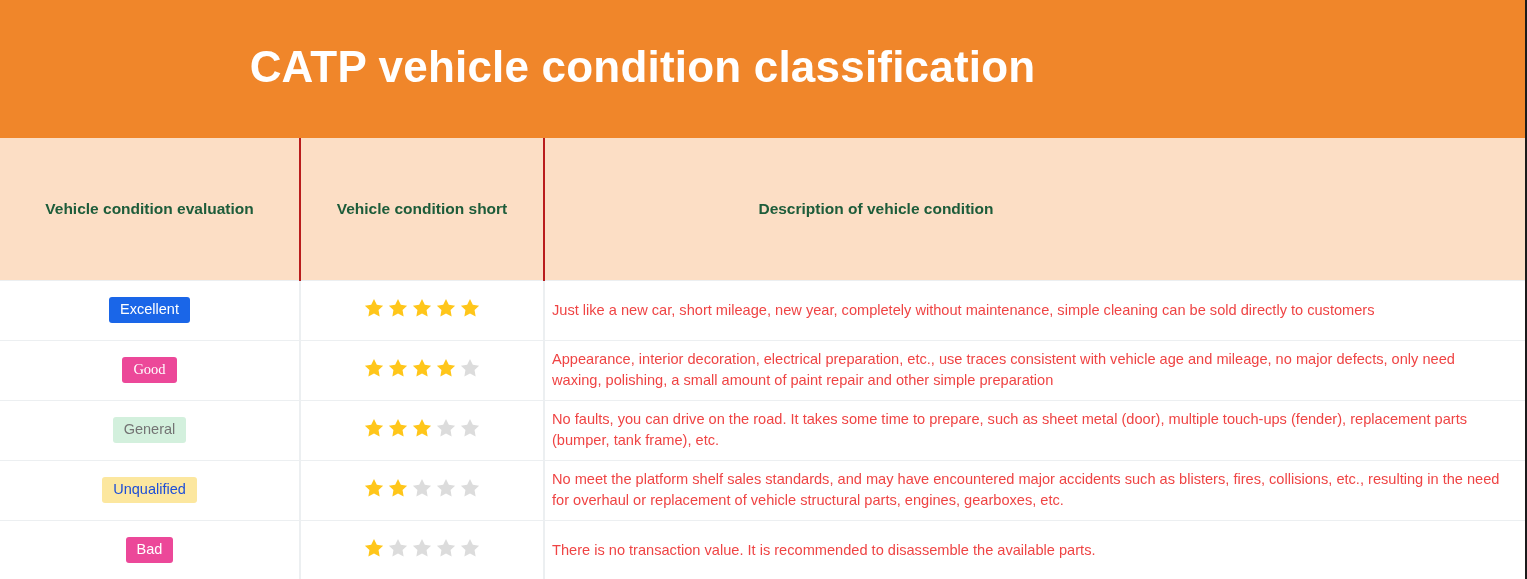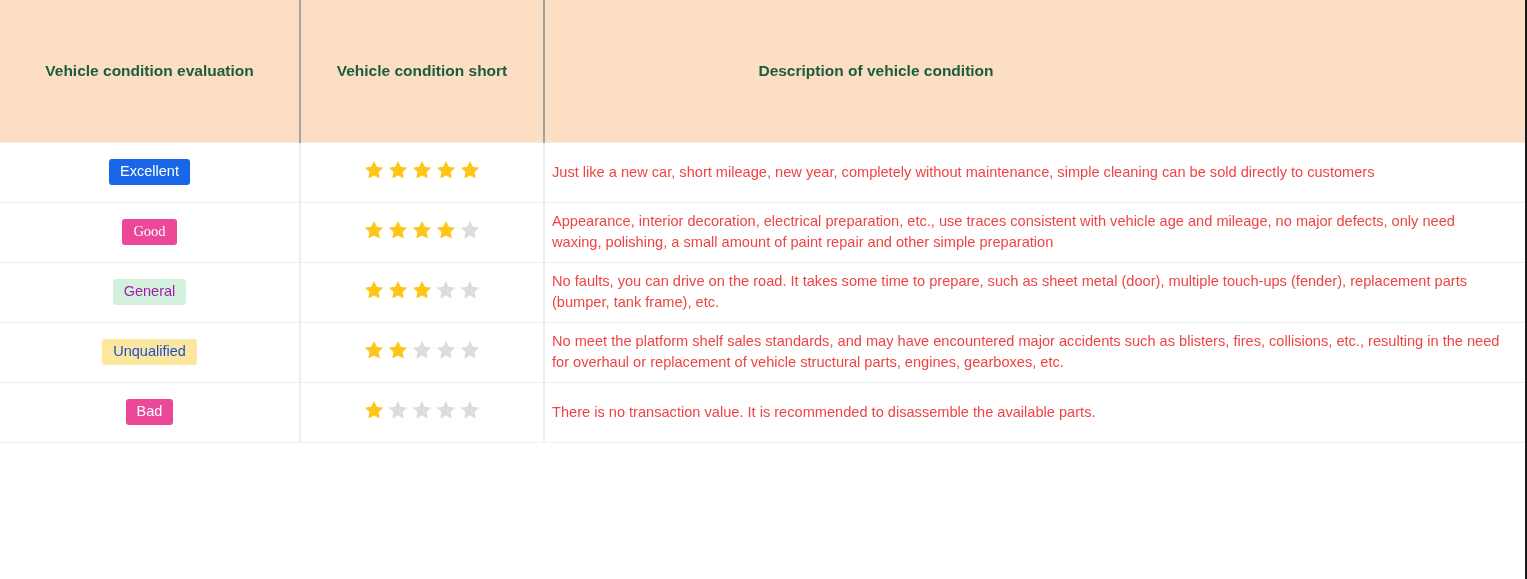--- a/index.html
+++ b/index.html
@@ -53,21 +53,21 @@
   table.catp col.c2 { width: 244px; }
   table.catp col.c3 { width: 983px; }
 
   thead th {
     background: #fcdec5;
     color: #1d5c3a;
     font-size: 15.5px;
     font-weight: bold;
     height: 142px;
     vertical-align: middle;
-    border-right: 2px solid #a3a3a3;
+    border-right: 2px solid #b91c1c;
     padding: 0 10px;
   }
   thead th.h1, thead th.h2 { text-align: center; }
   thead th.h3 {
     text-align: center;
     border-right: none;
     padding-right: 330px;
     margin-top: 40px;
   }
 
@@ -95,34 +95,37 @@
   .badge {
     display: inline-block;
     padding: 3px 11px 4px 11px;
     border-radius: 3px;
     font-size: 14.5px;
     line-height: 1.25;
     white-space: nowrap;
   }
   .badge-excellent   { background: #1a66e8; color: #ffffff; }
   .badge-good        { background: #ec4899; color: #ffffff; font-family: Liberation Serif, serif; }
-  .badge-general     { background: #d3f0dd; color: #a21caf; }
+  .badge-general     { background: #d3f0dd; color: #737373; }
   .badge-unqualified { background: #fce79f; color: #1d4ed8; }
   .badge-bad         { background: #ec4899; color: #ffffff; }
 
   
   .stars { display: inline-flex; gap: 2px; line-height: 0; }
   .star { display: block; width: 22px; height: 22px; }
   .star svg { display: block; width: 22px; height: 22px; }
 </style>
 </head>
 <body>
 
 <div class="page">
 
+  <div class="title-banner">
+    <div class="title-text">CATP vehicle condition classification</div>
+  </div>
 
   <table class="catp">
     <colgroup>
       <col class="c1">
         <col class="c2">
         <col class="c3">
     </colgroup>
     <thead>
       <tr>
         <th class="h1">Vehicle condition evaluation</th>

